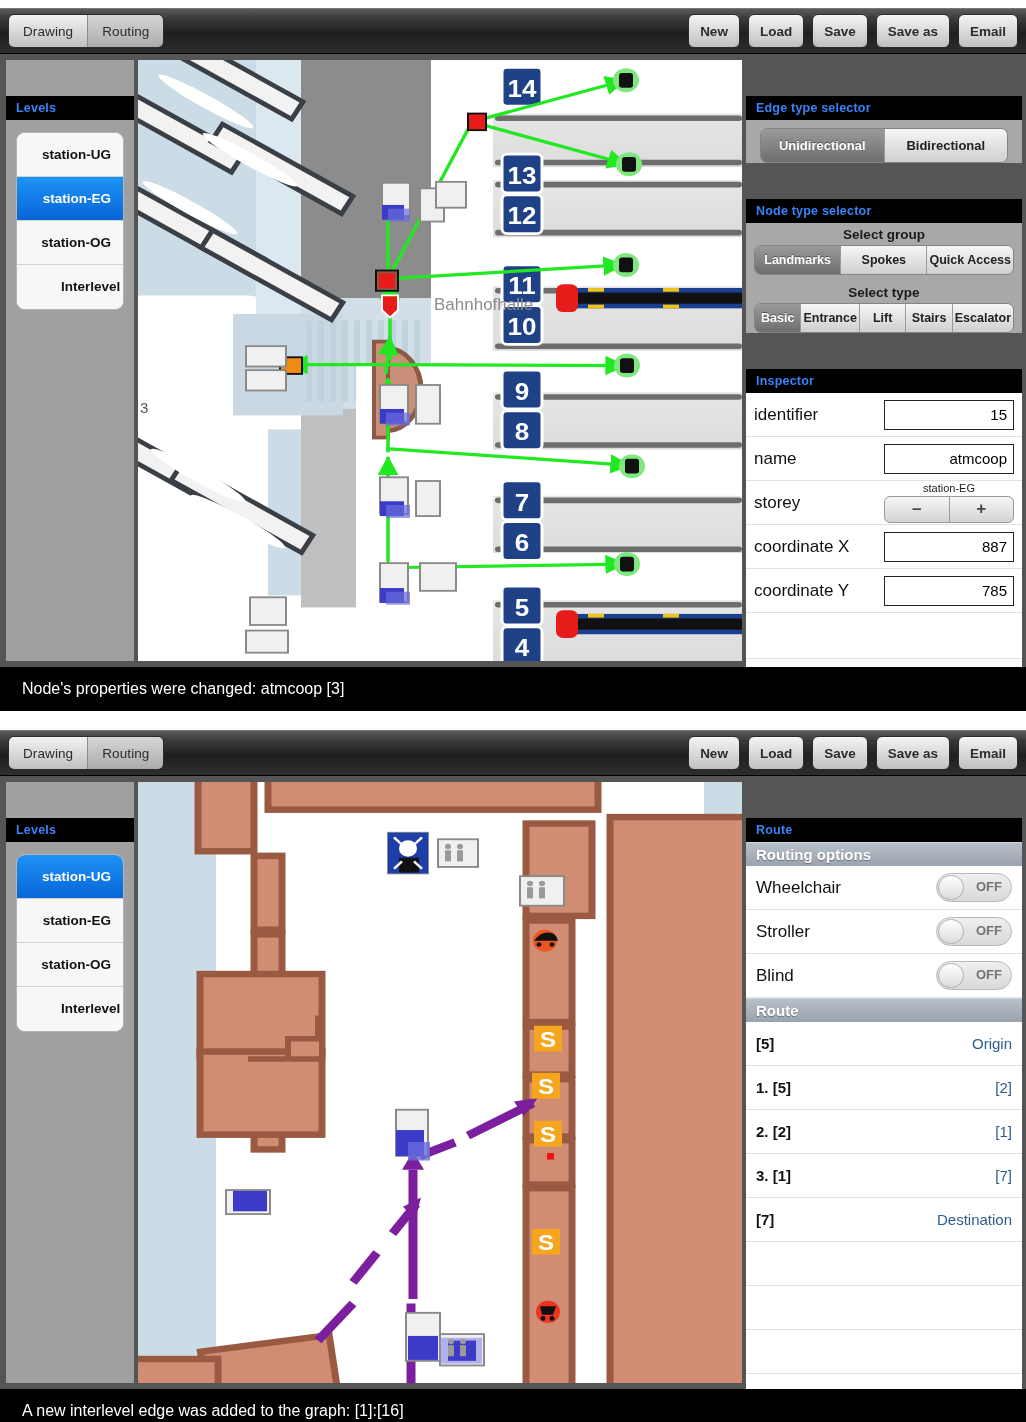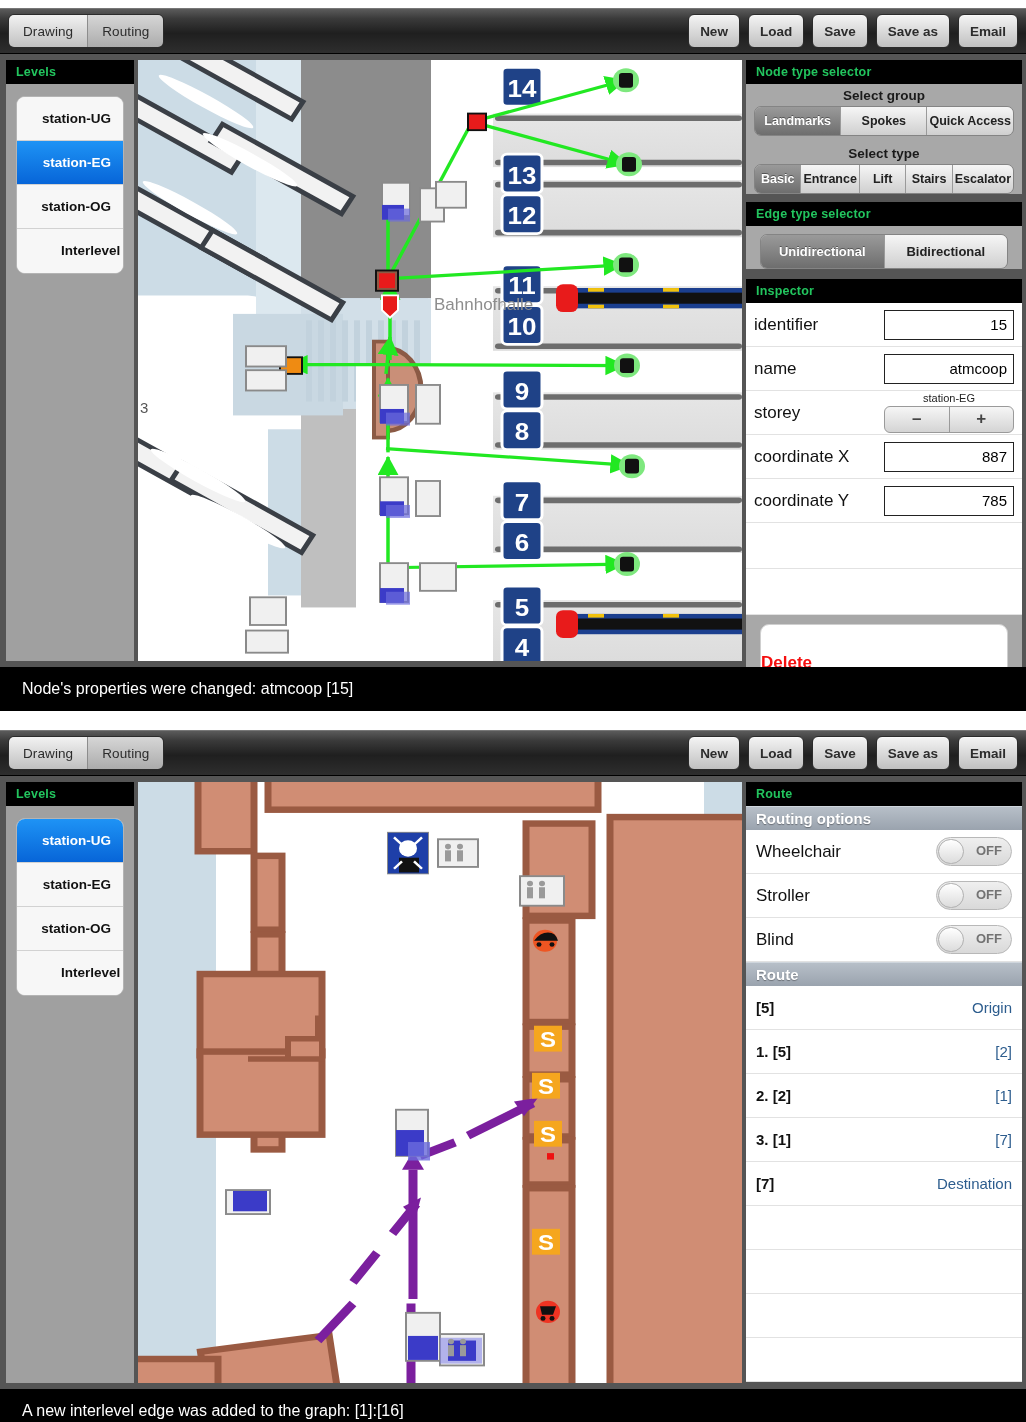--- a/index.html
+++ b/index.html
@@ -32,21 +32,21 @@
     background:linear-gradient(to bottom,#f4f4f4,#c0c0c0);
     border:1px solid #2b2b2b; border-radius:6px; cursor:pointer;
     box-shadow:0 1px 0 rgba(255,255,255,.45) inset;
   }
 
   
   .body{ position:absolute; left:0; right:0; top:54px; bottom:44px; background:#555; }
 
   
   .levels{ position:absolute; left:6px; top:6px; width:128px; bottom:6px; background:#a0a0a0; }
-  .panelhdr{ background:#000; color:#22c55e; font-size:12.5px; font-weight:bold; padding:5px 10px; letter-spacing:.2px;}
+  .panelhdr{ background:#000; color:#3b82f6; font-size:12.5px; font-weight:bold; padding:5px 10px; letter-spacing:.2px;margin-top:36px;}
   .lvlbox{ margin:12px 10px; background:#f7f7f7; border:1px solid #b4b4b4; border-radius:9px; overflow:hidden;}
   .lvl{ height:44px; line-height:44px; padding:0 12px; font-size:13.5px; font-weight:bold; color:#111;
         border-bottom:1px solid #d2d2d2; cursor:pointer; background:#f7f7f7;text-align:right;}
   .lvl:last-child{border-bottom:none;padding-left:44px;}
   .lvl.sel{ background:linear-gradient(to bottom,#1e93f5,#0765d8); color:#fff; }
 
   
   .map{ position:absolute; left:138px; top:6px; right:284px; bottom:6px; background:#b91c1c; overflow:hidden; }
 
   
@@ -330,42 +330,42 @@
         </g>
 
         <text x="296" y="271" font-family="Liberation Sans, sans-serif" font-size="17" fill="#8d8d8d">Bahnhofhalle</text>
         <text x="2" y="382" font-family="Liberation Sans, sans-serif" font-size="15" fill="#555">3</text>
       </svg>
     </div>
 
     <div class="right">
 
       <div class="card">
+        <div class="panelhdr">Edge type selector</div>
+        <div class="pillrow wide">
+          <div class="pill on">Unidirectional</div>
+          <div class="pill">Bidirectional</div>
+        </div>
+      </div>
+
+      <div class="card">
         <div class="panelhdr">Node type selector</div>
         <div class="subhdr">Select group</div>
         <div class="pillrow">
           <div class="pill on">Landmarks</div>
           <div class="pill">Spokes</div>
           <div class="pill">Quick Access</div>
         </div>
         <div class="subhdr">Select type</div>
         <div class="pillrow">
           <div class="pill on">Basic</div>
           <div class="pill">Entrance</div>
           <div class="pill">Lift</div>
           <div class="pill">Stairs</div>
           <div class="pill">Escalator</div>
-        </div>
-      </div>
-
-      <div class="card">
-        <div class="panelhdr">Edge type selector</div>
-        <div class="pillrow wide">
-          <div class="pill on">Unidirectional</div>
-          <div class="pill">Bidirectional</div>
         </div>
       </div>
 
       <div class="card">
         <div class="panelhdr">Inspector</div>
         <div class="insp">
           <div class="irow">
             <div class="ilabel">identifier</div>
             <div class="ifield">15</div>
           </div>
@@ -395,21 +395,21 @@
           <div class="irow blank"></div>
         </div>
         <div class="delwrap">
           <div class="delbtn">Delete</div>
         </div>
       </div>
 
     </div>
   </div>
 
-  <div class="status">Node's properties were changed: atmcoop [15]</div>
+  <div class="status">Node's properties were changed: atmcoop [3]</div>
 </div>
 
 <div class="divider"></div>
 
 <div class="app bottom">
 
   <div class="toolbar">
     <div class="seg">
       <div class="sb">Drawing</div>
       <div class="sb on">Routing</div>

